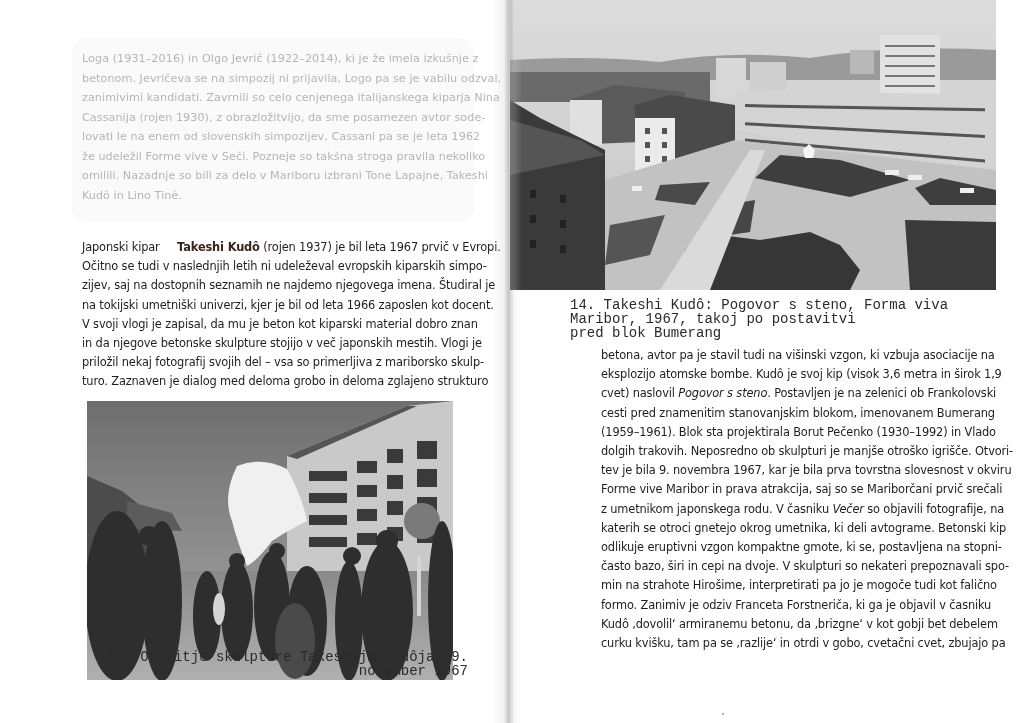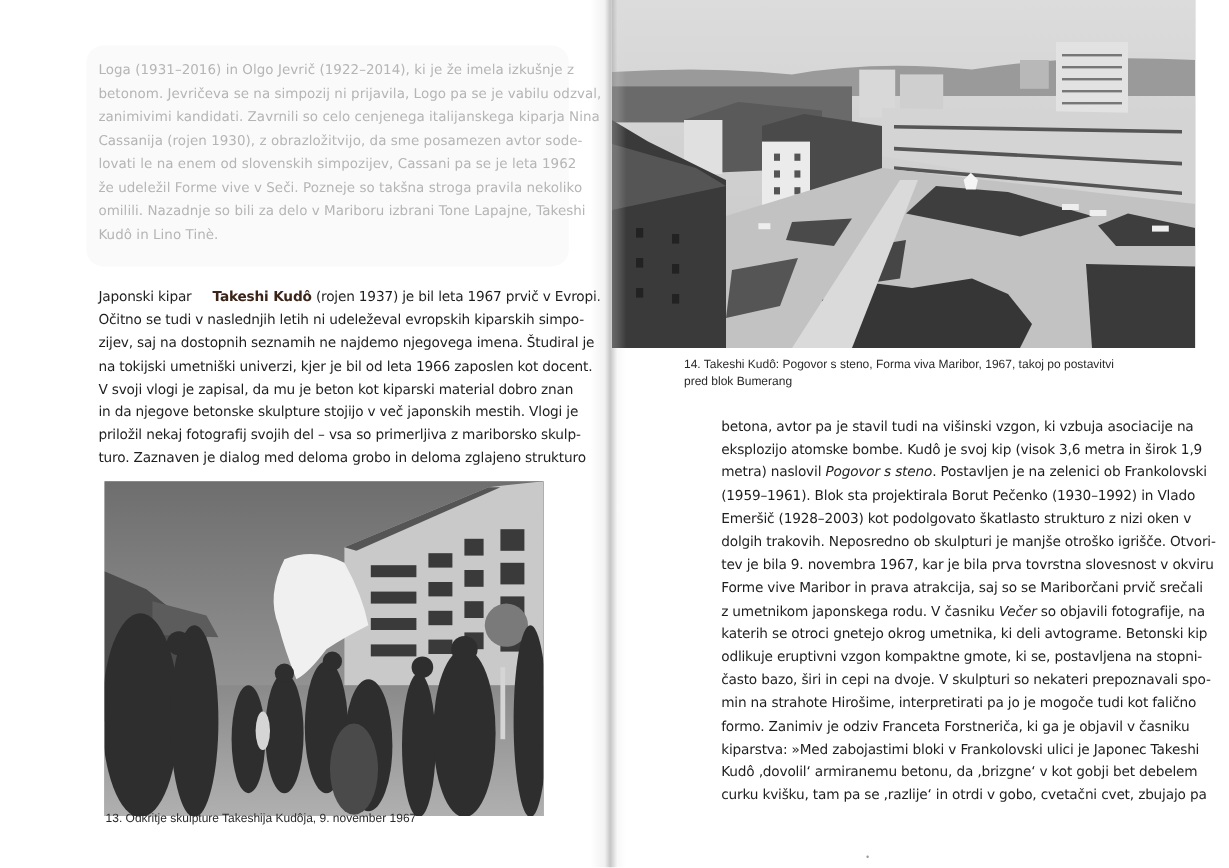--- a/index.html
+++ b/index.html
@@ -48,24 +48,24 @@
 
   
   .photo {
     position:absolute; overflow:hidden;
     background:#888;
   }
   .photo-13 { left:87px; top:401px; width:366px; height:279px; }
   .photo-14 { left:510px; top:0px; width:486px; height:290px; }
 
   .caption {
-    position:absolute; font-family:Liberation Sans, sans-serif;
-    font-size:10px; line-height:14px; color:#2a2a2a;
-  }
-  .caption-13 { left:88px; top:676px; width:380px; }
+    position:absolute; font-family:Liberation Mono, monospace;
+    font-size:14px; line-height:14px; color:#2a2a2a;
+  }
+  .caption-13 { left:88px; top:650px; width:380px;text-align:right; }
   .caption-14 { left:570px; top:298px; width:420px; }
 
   .dot { position:absolute; left:722px; top:713px; width:2px; height:2px; background:#999; border-radius:50%; }
 </style>
 </head>
 <body>
 
 <div class="spread">
 
   <div class="page page-left"></div>
@@ -246,32 +246,31 @@
     </svg>
   </div>
   <div class="caption caption-14">
     <div>14. Takeshi Kudô: Pogovor s steno, Forma viva Maribor, 1967, takoj po postavitvi</div>
     <div>pred blok Bumerang</div>
   </div>
 
   <div class="body-text right-text">
     <span class="line">betona, avtor pa je stavil tudi na višinski vzgon, ki vzbuja asociacije na</span>
     <span class="line">eksplozijo atomske bombe. Kudô je svoj kip (visok 3,6 metra in širok 1,9</span>
-    <span class="line"><span>metra) naslovil </span><em>Pogovor s steno</em><span>. Postavljen je na zelenici ob Frankolovski</span></span>
+    <span class="line"><span>cvet) naslovil </span><em>Pogovor s steno</em><span>. Postavljen je na zelenici ob Frankolovski</span></span>
+    <span class="line">cesti pred znamenitim stanovanjskim blokom, imenovanem Bumerang</span>
     <span class="line">(1959–1961). Blok sta projektirala Borut Pečenko (1930–1992) in Vlado</span>
-    <span class="line">Emeršič (1928–2003) kot podolgovato škatlasto strukturo z nizi oken v</span>
     <span class="line">dolgih trakovih. Neposredno ob skulpturi je manjše otroško igrišče. Otvori-</span>
     <span class="line">tev je bila 9. novembra 1967, kar je bila prva tovrstna slovesnost v okviru</span>
     <span class="line">Forme vive Maribor in prava atrakcija, saj so se Mariborčani prvič srečali</span>
     <span class="line"><span>z umetnikom japonskega rodu. V časniku </span><em>Večer</em><span> so objavili fotografije, na</span></span>
     <span class="line">katerih se otroci gnetejo okrog umetnika, ki deli avtograme. Betonski kip</span>
     <span class="line">odlikuje eruptivni vzgon kompaktne gmote, ki se, postavljena na stopni-</span>
     <span class="line">často bazo, širi in cepi na dvoje. V skulpturi so nekateri prepoznavali spo-</span>
     <span class="line">min na strahote Hirošime, interpretirati pa jo je mogoče tudi kot falično</span>
     <span class="line">formo. Zanimiv je odziv Franceta Forstneriča, ki ga je objavil v časniku</span>
-    <span class="line">kiparstva: »Med zabojastimi bloki v Frankolovski ulici je Japonec Takeshi</span>
     <span class="line">Kudô ‚dovolil‘ armiranemu betonu, da ‚brizgne‘ v kot gobji bet debelem</span>
     <span class="line">curku kvišku, tam pa se ‚razlije‘ in otrdi v gobo, cvetačni cvet, zbujajo pa</span>
   </div>
 
   <div class="dot"></div>
   <div class="gutter"></div>
 </div>
 
 </body></html>

